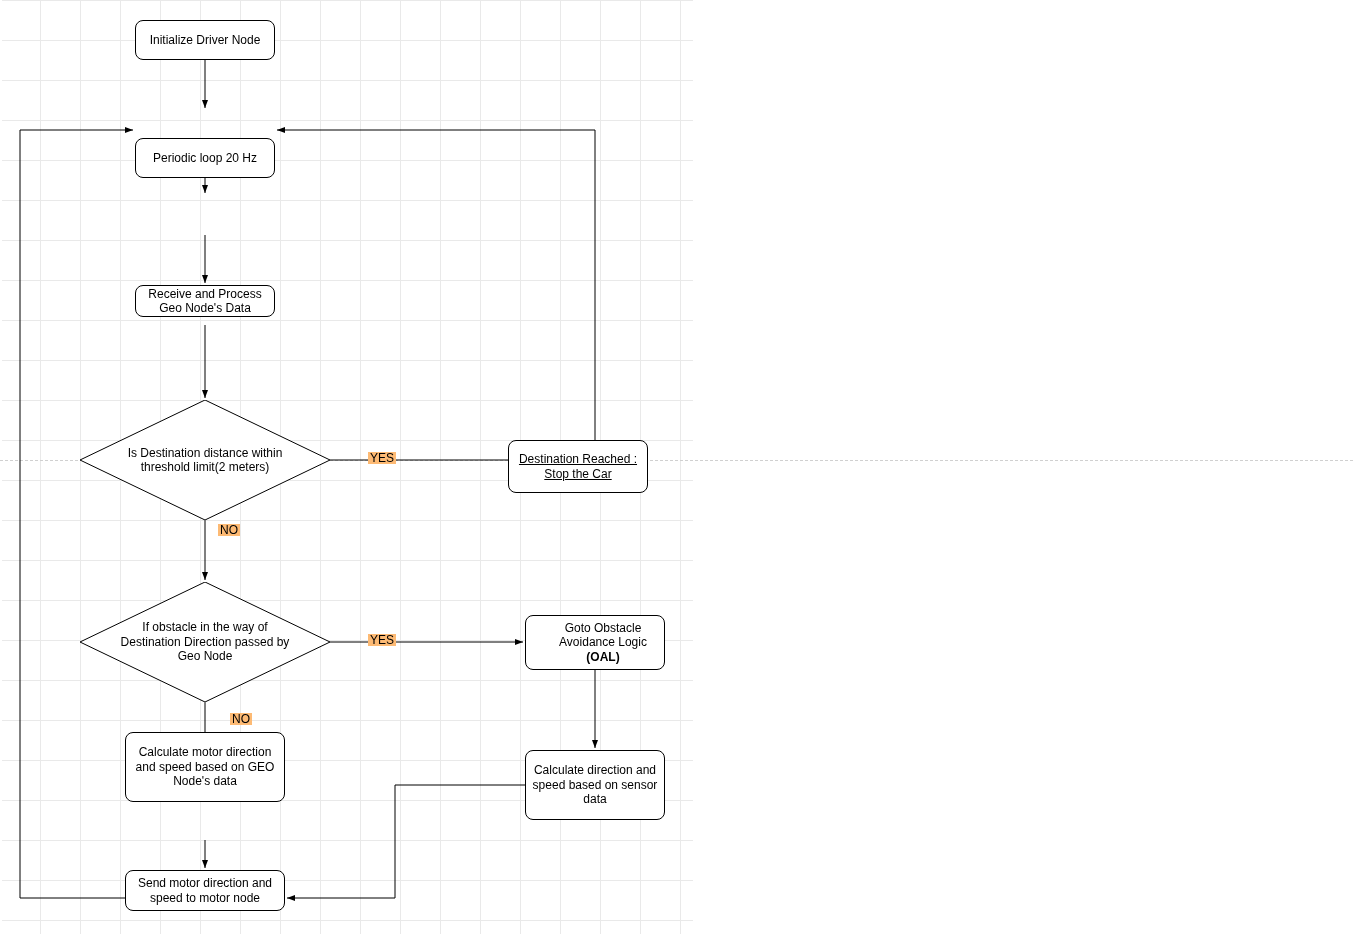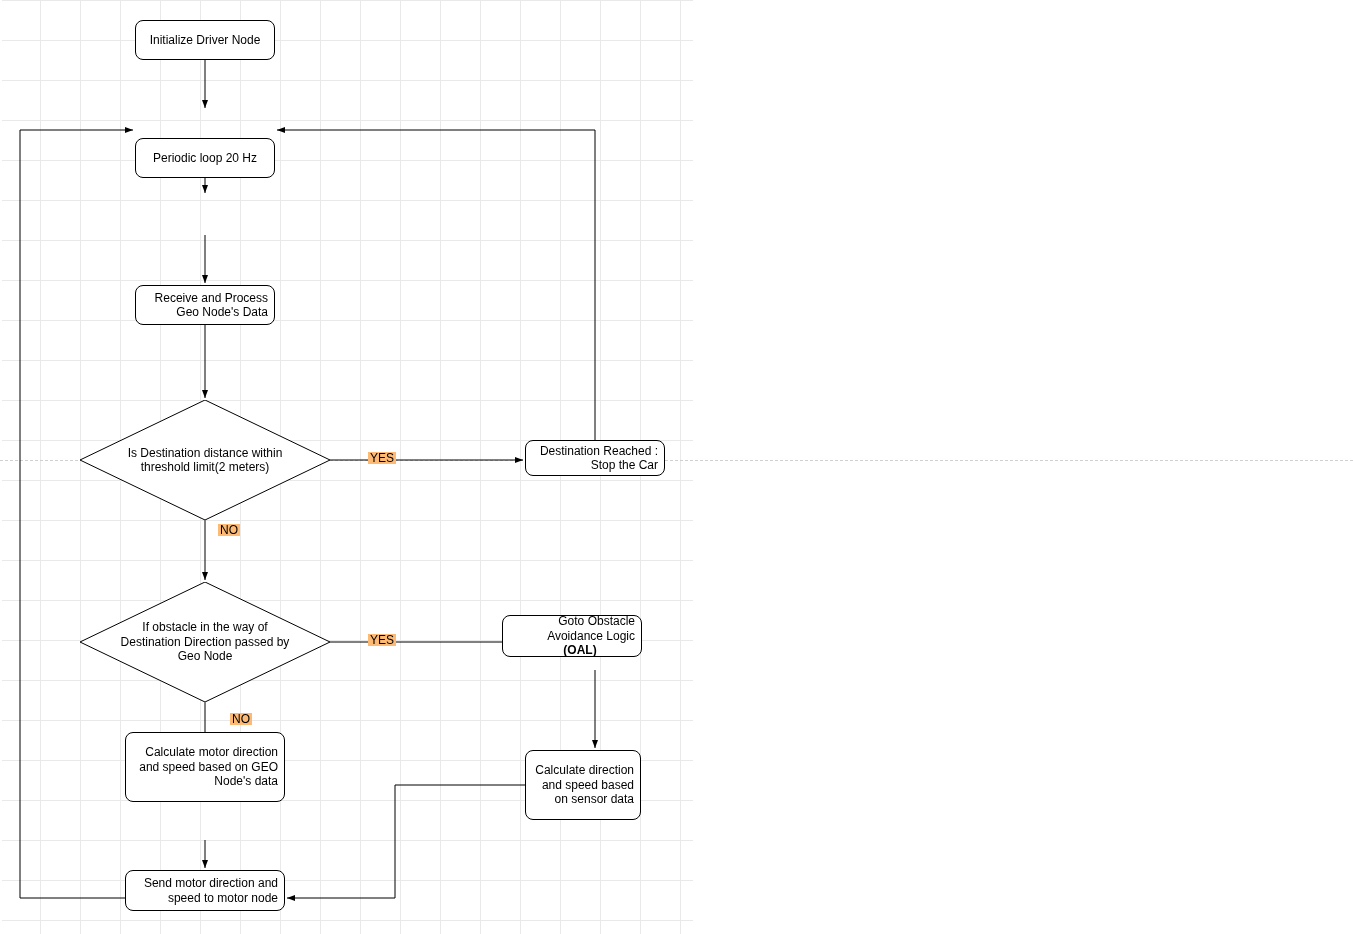--- a/index.html
+++ b/index.html
@@ -53,21 +53,21 @@
   }
   .rbox {
     position: absolute;
     background: #fff;
     border: 1px solid #000;
     border-radius: 8px;
     box-sizing: border-box;
     display: flex;
     align-items: center;
     justify-content: center;
-    text-align: right;
+    text-align: center;
     padding: 0 6px;
     line-height: 1.2;
     z-index: 5;
   }
   .diamond {
     position: absolute;
     z-index: 5;
   }
   .diamond svg { display: block; }
   .diamond .dlabel {
@@ -110,56 +110,56 @@
 
   <div class="rbox" style="left:135px; top:20px; width:140px; height:40px;">
     <span>Initialize Driver Node</span>
   </div>
 
   <div class="rbox" style="left:135px; top:110px; width:140px; height:40px;margin-top:28px;">
     <span>Periodic loop 20 Hz</span>
   </div>
 
 
-  <div class="rbox" style="left:135px; top:285px; width:140px; height:40px;">
+  <div class="rbox" style="left:135px; top:285px; width:140px; height:32px;">
     <span>Receive and Process Geo Node's Data</span>
   </div>
 
   <div class="diamond" style="left:80px; top:400px; width:250px; height:120px;">
     <svg width="250" height="120">
         <polygon points="125,0 250,60 125,120 0,60" fill="#fff" stroke="#000" stroke-width="1"></polygon>
       </svg>
     <div class="dlabel">
         <span>Is Destination distance within threshold limit(2 meters)</span>
       </div>
   </div>
 
-  <div class="rbox" style="left:525px; top:440px; width:140px; height:36px;">
+  <div class="rbox" style="left:508px; top:440px; width:140px; height:53px;text-decoration:underline;">
     <span>Destination Reached : Stop the Car</span>
   </div>
 
   <div class="diamond" style="left:80px; top:582px; width:250px; height:120px;">
     <svg width="250" height="120">
         <polygon points="125,0 250,60 125,120 0,60" fill="#fff" stroke="#000" stroke-width="1"></polygon>
       </svg>
     <div class="dlabel">
         <span>If obstacle in the way of Destination Direction passed by Geo Node</span>
       </div>
   </div>
 
-  <div class="rbox" style="left:502px; top:615px; width:140px; height:42px; flex-direction:column;padding-left:22px;">
+  <div class="rbox" style="left:525px; top:615px; width:140px; height:55px; flex-direction:column;padding-left:22px;">
     <span>Goto Obstacle Avoidance Logic</span>
     <span style="font-weight:bold;">(OAL)</span>
   </div>
 
   <div class="rbox" style="left:125px; top:732px; width:160px; height:70px;">
     <span>Calculate motor direction and speed based on GEO Node's data</span>
   </div>
 
-  <div class="rbox" style="left:525px; top:750px; width:116px; height:70px;">
+  <div class="rbox" style="left:525px; top:750px; width:140px; height:70px;">
     <span>Calculate direction and speed based on sensor data</span>
   </div>
 
   <div class="rbox" style="left:125px; top:870px; width:160px; height:41px;">
     <span>Send motor direction and speed to motor node</span>
   </div>
 
   <div class="label" style="left:368px; top:452px;">YES</div>
   <div class="label" style="left:218px; top:524px;">NO</div>
   <div class="label" style="left:368px; top:634px;">YES</div>

